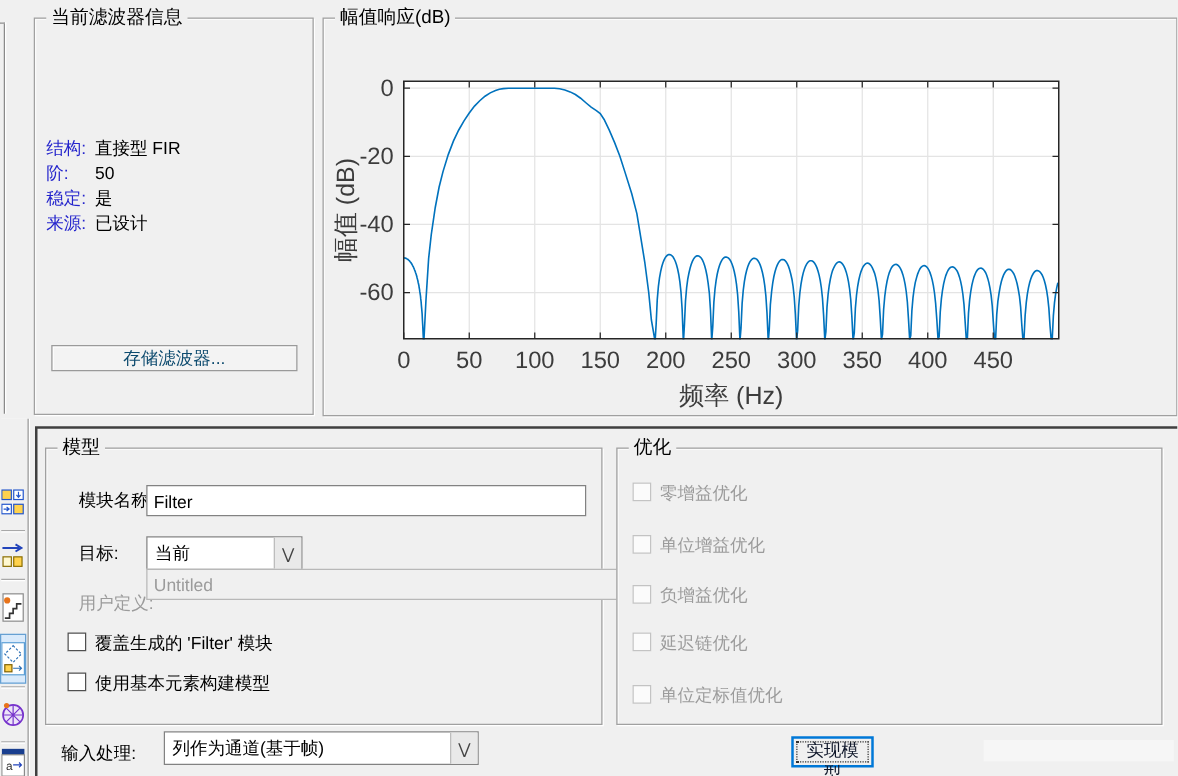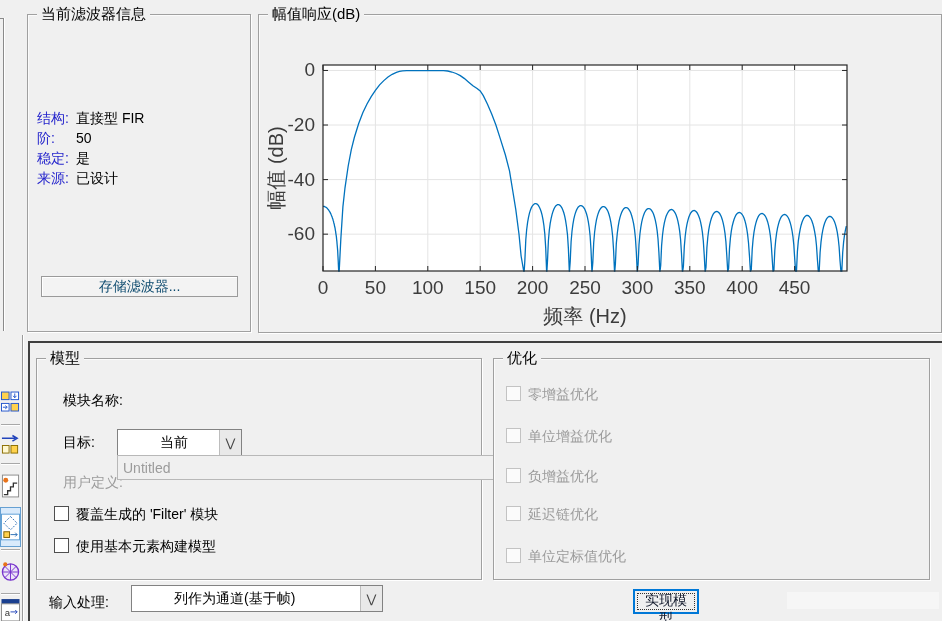--- a/index.html
+++ b/index.html
@@ -12,21 +12,21 @@
   .info-label{position:absolute;font-size:14px;color:#2424cc;white-space:nowrap;}
   .info-value{position:absolute;font-size:14px;color:#000;white-space:nowrap;}
   .win-btn{position:absolute;background:#f3f3f3;border:1px solid #9a9a9a;font-size:14px;
            color:#0c4a6e;text-align:center;padding:0;font-family:inherit;
            box-shadow:inset 1px 1px 0 #fff;}
   .field-label{position:absolute;font-size:14px;white-space:nowrap;}
   .tinput{position:absolute;border:1px solid #828282;background:#fff;font-size:14px;
           padding:0 5px;font-family:inherit;color:#000;box-sizing:border-box;}
   .tinput:disabled{background:#f0f0f0;border-color:#b8b8b8;color:#9b9b9b;}
   .combo{position:absolute;background:#fff;border:1px solid #828282;display:flex;
-         align-items:stretch;box-sizing:border-box;padding-left:36px;}
+         align-items:stretch;box-sizing:border-box;}
   .combo .ctxt{flex:1;font-size:14px;padding:4px 0 0 6px;white-space:nowrap;overflow:hidden;}
   .combo .carrow{width:21px;background:#e9e9e9;border-left:1px solid #bdbdbd;display:flex;
                  align-items:center;justify-content:center;color:#444;font-size:12px;}
   .cb{position:absolute;width:15px;height:15px;background:#fff;border:1px solid #4f4f4f;
       box-sizing:border-box;}
   .cb.cb-dis{border-color:#c3c3c3;background:#fbfbfb;}
   .cb-label{position:absolute;font-size:14px;white-space:nowrap;}
   .dis-text{color:#9b9b9b;}
   #realize-btn{position:absolute;border:2px solid #0078d7;background:#f0f0f0;font-size:14px;
                font-family:inherit;color:#0f172a;outline:1px dotted #333;outline-offset:-5px;}
@@ -186,20 +186,21 @@
     </button>
   </div>
 
   <div id="bottom-panel" style="position:absolute;left:28px;top:341px;width:925px;height:290px;
        border:2px solid #3f3f3f;background:#f0f0f0;box-sizing:border-box;">
 
     <div class="groupbox" id="model-box" style="left:6px;top:15px;width:444px;height:220px;">
       <span class="gb-title">模型</span>
 
       <span class="field-label" style="left:26px;top:33px;">模块名称:</span>
+      <input class="tinput" style="left: 80px; top: 29px; width: 352px; height: 25px;" type="text" value="Filter">
 
       <span class="field-label" style="left:26px;top:75px;">目标:</span>
       <div class="combo" style="left:80px;top:70px;width:125px;height:27px;">
         <span class="ctxt">当前</span>
         <span class="carrow">⋁</span>
       </div>
 
       <span class="field-label dis-text" style="left:26px;top:115px;">用户定义:</span>
       <input class="tinput" style="left: 80px; top: 96px; width: 390px; height: 25px;" type="text" disabled="" value="Untitled">
 

